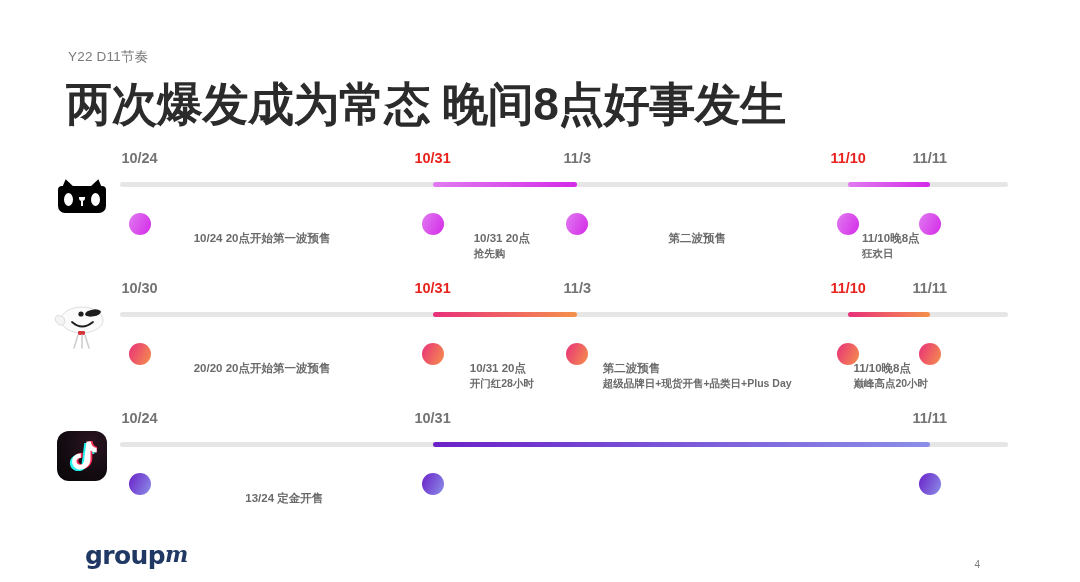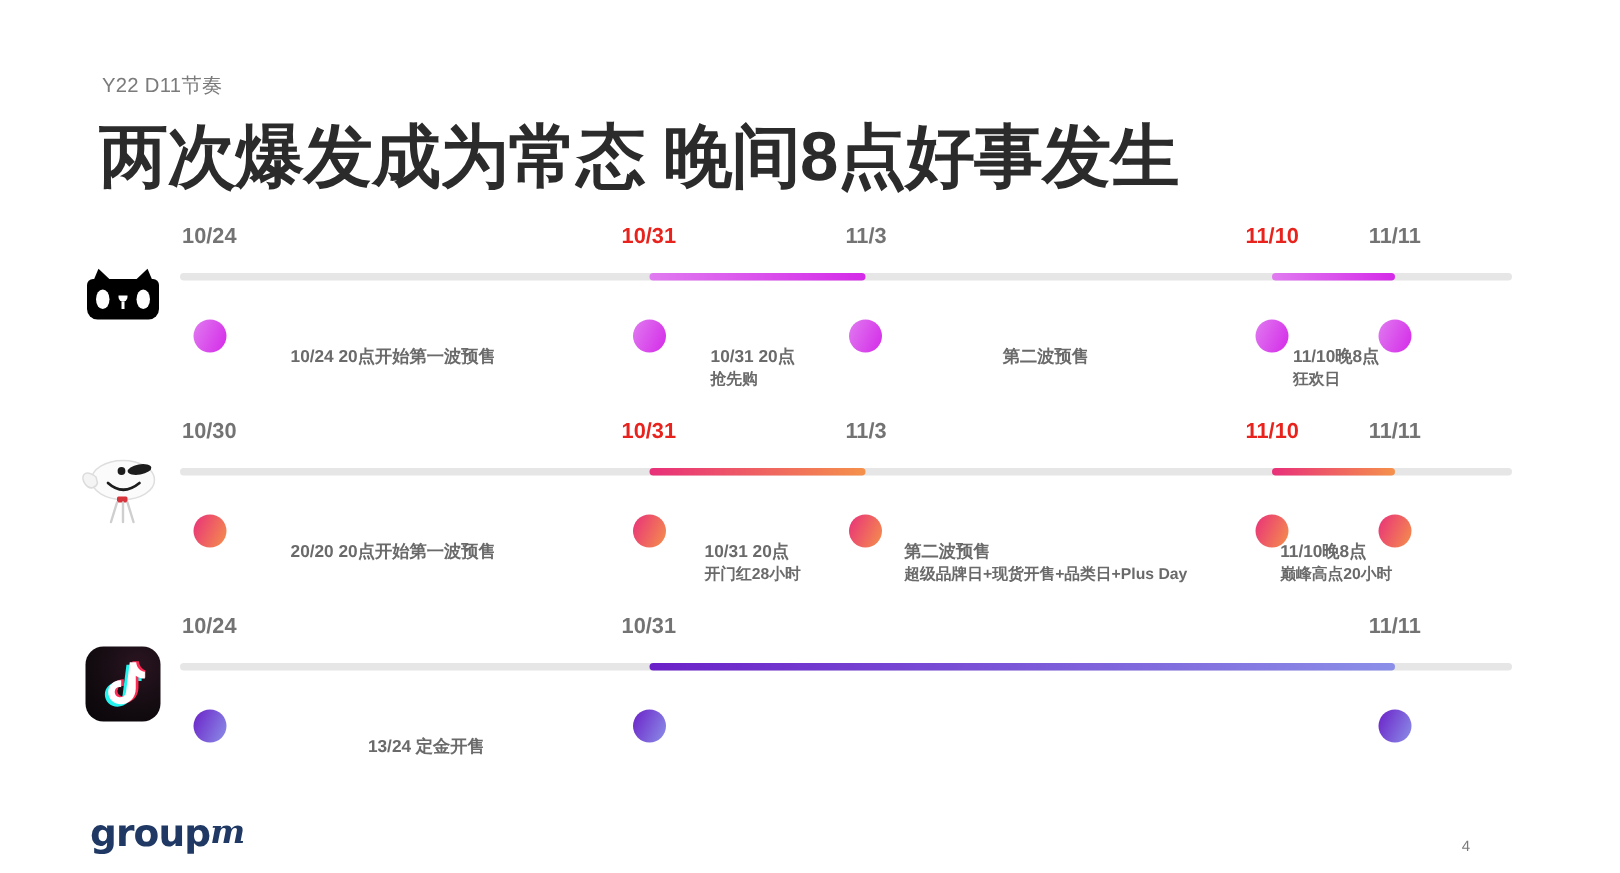--- a/index.html
+++ b/index.html
@@ -59,21 +59,21 @@
   .caption {
     position: absolute; top: 66px;
     font-size: 11.5px; font-weight: 700; color: #6a6a6a;
     transform: translateX(-50%); white-space: nowrap;
     text-align: left; line-height: 1.42; margin-top: 24px;
   }
   .caption .sub { display: block; font-size: 10.5px; }
 
   
   .logo-gm {
-    position: absolute; left: 60px; bottom: 12px;
+    position: absolute; left: 85px; bottom: 12px;
     font-size: 25px; font-weight: 700; color: #1f3864;
     letter-spacing: -0.6px; font-family: "DejaVu Sans", sans-serif;
   }
   .logo-gm .m {
     font-family: "DejaVu Serif", serif; font-style: italic;
     font-size: 22px; vertical-align: 2px;
   }
   .pagenum {
     position: absolute; right: 26px; bottom: 12px;
     font-size: 10px; color: #7a7a7a;

